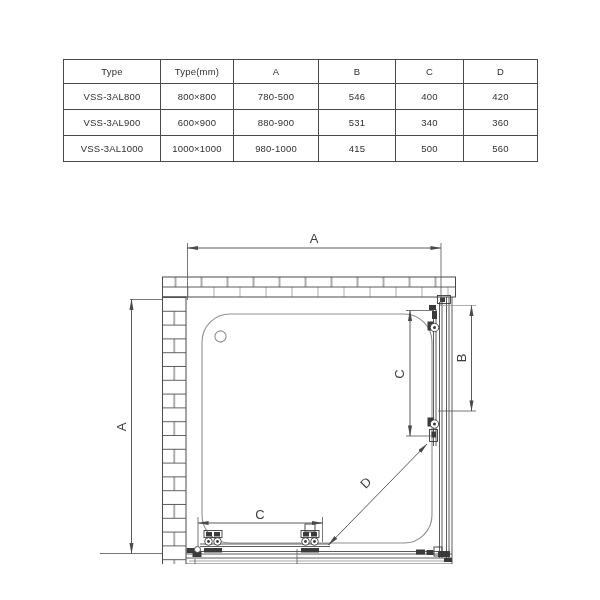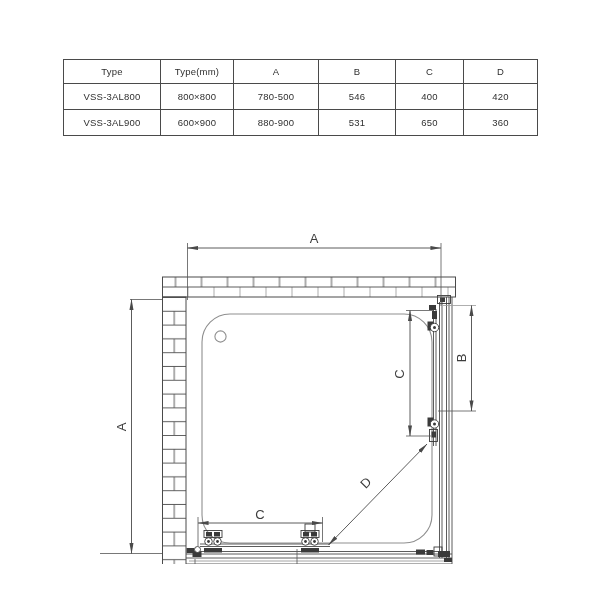--- a/index.html
+++ b/index.html
@@ -48,22 +48,30 @@
         <td>780-500</td>
         <td>546</td>
         <td>400</td>
         <td>420</td>
       </tr>
       <tr>
         <td>VSS-3AL900</td>
         <td>600×900</td>
         <td>880-900</td>
         <td>531</td>
-        <td>650</td>
+        <td>340</td>
         <td>360</td>
+      </tr>
+      <tr>
+        <td>VSS-3AL1000</td>
+        <td>1000×1000</td>
+        <td>980-1000</td>
+        <td>415</td>
+        <td>500</td>
+        <td>560</td>
       </tr>
     </tbody>
   </table>
 
   <svg class="drawing" viewBox="0 0 600 600">
     <defs>
 
       <pattern id="bh" patternUnits="userSpaceOnUse" x="162.5" y="277" width="26" height="20">
         <path d="M0 10 H26 M13 0 V10 M26 10 V20" stroke="#4a4a4a" stroke-width="0.9" fill="none"></path>
       </pattern>

